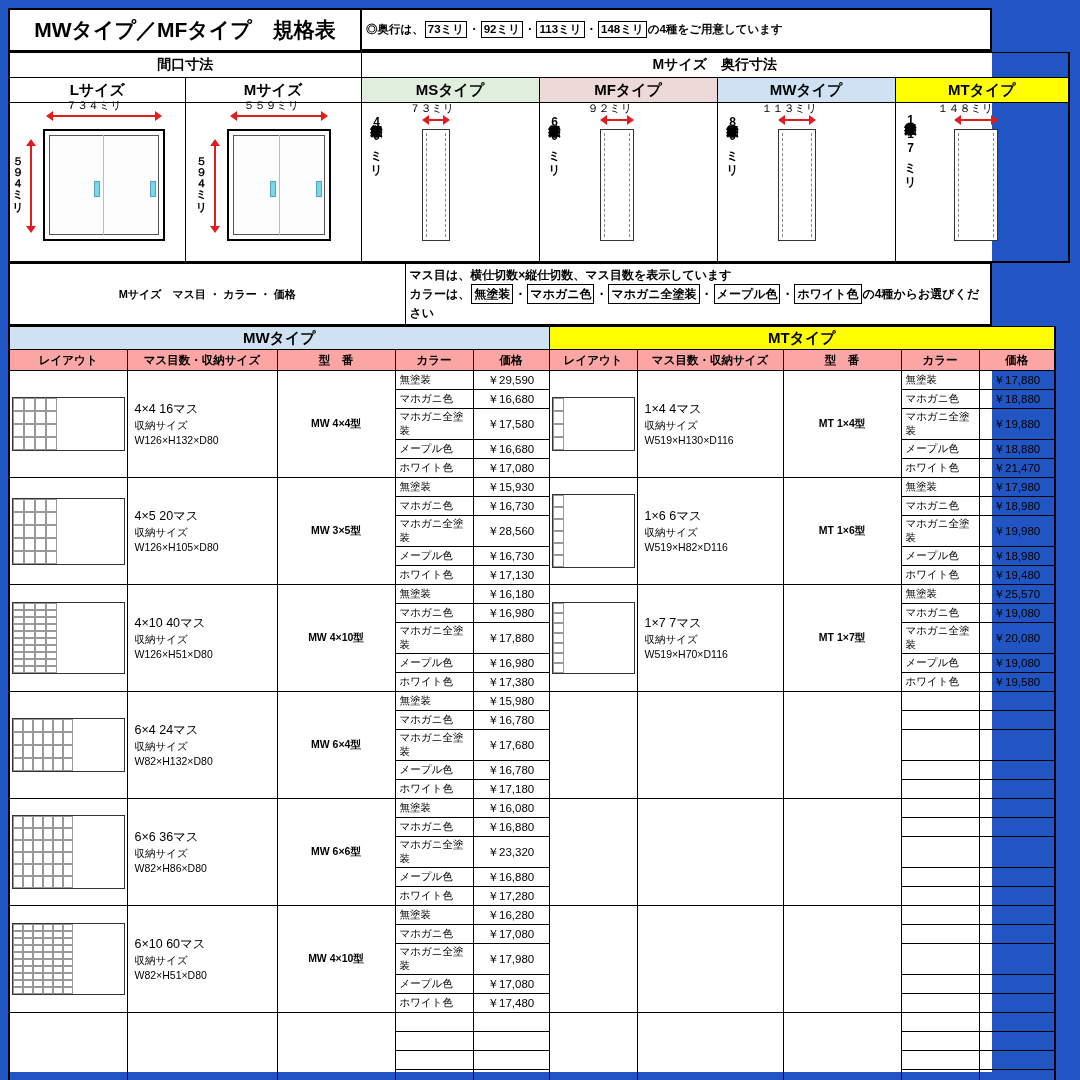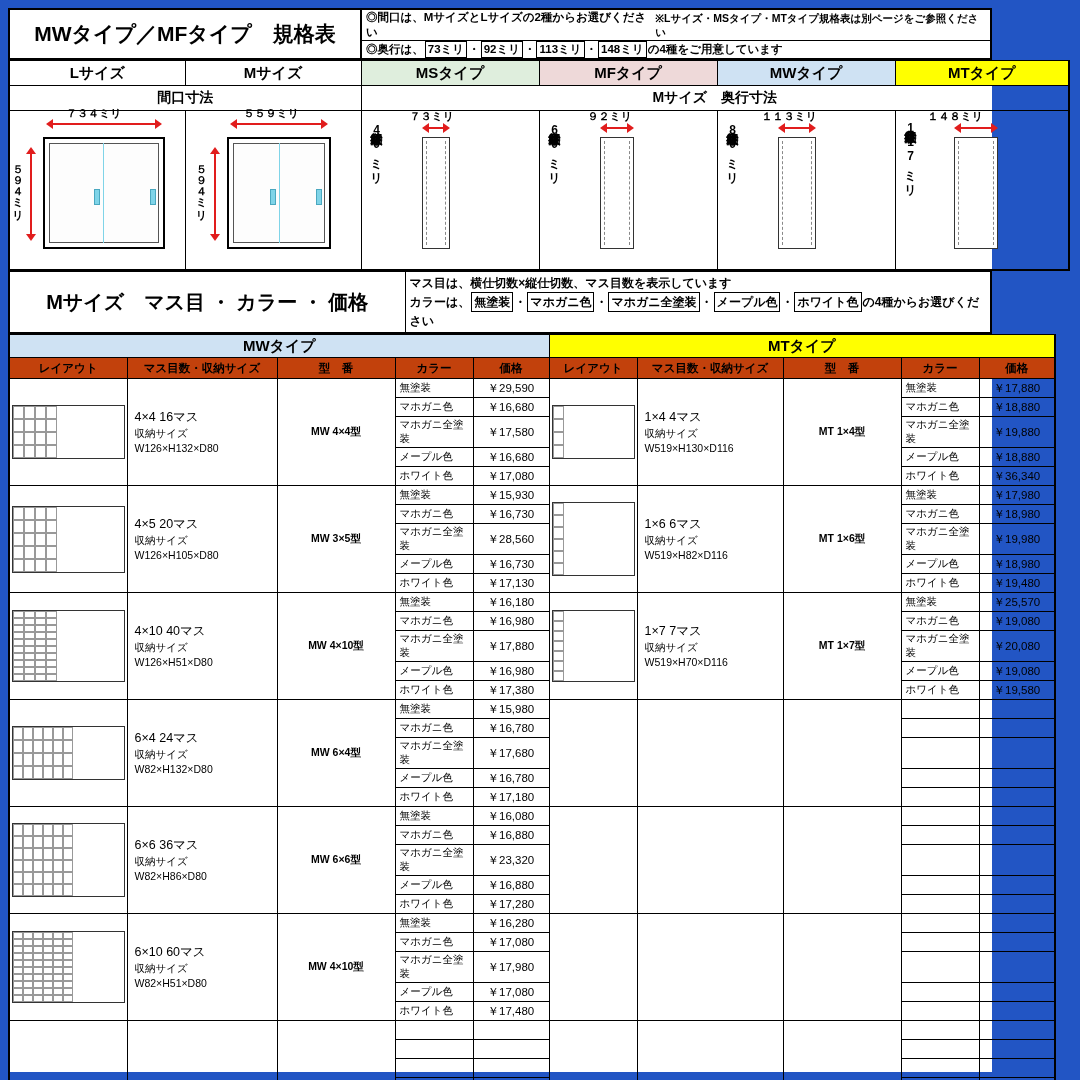--- a/index.html
+++ b/index.html
@@ -58,39 +58,39 @@
   .win .handle{position:absolute;width:4px;height:14px;background:#7fd4e8;border:1px solid #4aa8c0;}
   .arrowH{position:absolute;height:10px;display:flex;align-items:center;}
   .arrowH .line{height:2px;background:#e11d1d;flex:1;}
   .arrowH .ar{width:0;height:0;border-top:5px solid transparent;border-bottom:5px solid transparent;}
   .arrowH .al{border-right:7px solid #e11d1d;}
   .arrowH .arr{border-left:7px solid #e11d1d;}
   .arrowV{position:absolute;width:10px;display:flex;flex-direction:column;align-items:center;}
   .arrowV .line{width:2px;background:#e11d1d;flex:1;}
   .arrowV .at{width:0;height:0;border-left:5px solid transparent;border-right:5px solid transparent;border-bottom:7px solid #e11d1d;}
   .arrowV .ab{width:0;height:0;border-left:5px solid transparent;border-right:5px solid transparent;border-top:7px solid #e11d1d;}
-  .dimTxt{position:absolute;font-size:11px;font-weight:bold;white-space:nowrap;}
+  .dimTxt{position:absolute;font-size:11px;font-weight:normal;white-space:nowrap;}
   .vtxt{writing-mode:vertical-rl;text-orientation:upright;font-size:11px;font-weight:bold;letter-spacing:0px;}
   .vtxtBig{writing-mode:vertical-rl;text-orientation:upright;font-size:12px;font-weight:bold;}
 
   .slim{position:relative;height:100%;}
   .slimbox{position:absolute;border:1px solid #333;background:#fff;box-sizing:border-box;}
   .slimbox .dash{position:absolute;top:3px;bottom:3px;left:3px;right:3px;border-left:1px dashed #888;border-right:1px dashed #888;}
 
   
   .t2{width:100%;table-layout:fixed;border-left:2px solid #000;border-right:2px solid #000;border-bottom:2px solid #000;}
   .t2 td{border:1px solid #000;vertical-align:middle;}
-  .bannerL{font-weight:bold;font-size:20px;text-align:center;height:44px;}
+  .bannerL{font-weight:bold;font-size:11px;text-align:center;height:44px;}
   .bannerR{font-size:12px;padding:2px 4px;line-height:1.5;font-weight:bold;margin-top:33px;}
 
   
   .t3{width:100%;table-layout:fixed;border-left:2px solid #000;border-right:2px solid #000;border-bottom:2px solid #000;}
   .t3 td,.t3 th{border:1px solid #000;font-size:11px;text-align:center;vertical-align:middle;}
   .t3 .type-hd{font-weight:bold;font-size:15px;height:20px;}
-  .t3 .col-hd{font-weight:bold;font-size:11.5px;height:18px;background:#c2410c;}
+  .t3 .col-hd{font-weight:bold;font-size:11.5px;height:18px;background:#fca5a5;}
   .cell-mass{font-size:12px;text-align:left;padding-left:6px;line-height:1.45;}
   .cell-mass .l1{font-size:12.5px;}
   .cell-mass .l2{font-size:10.5px;}
   .cell-mass .l3{font-size:10.5px;}
   .cell-model{font-weight:bold;font-size:14px;}
   .sub td{height:16px;font-size:10.5px;}
   .sub .color{text-align:left;padding-left:4px;}
   .sub .price{text-align:left;padding-left:14px;font-size:11.5px;}
   .layoutcell{padding:2px;}
   .grid{margin:0 auto;border:1px solid #333;background:#fff;display:grid;}
@@ -98,24 +98,20 @@
 </style>
 </head>
 <body>
 
 <div class="page">
 
   <div class="hdr">
     <div class="hdr-title">MWタイプ／MFタイプ　規格表</div>
     <div class="hdr-notes">
       <div class="hdr-note">
-        <span>◎間口は、MサイズとLサイズの2種からお選びください</span>
-        <span class="sub">※Lサイズ・MSタイプ・MTタイプ規格表は別ページをご参照ください</span>
-      </div>
-      <div class="hdr-note">
         <span>◎奥行は、</span>
         <span class="boxed">73ミリ</span>
         <span>・</span>
         <span class="boxed">92ミリ</span>
         <span>・</span>
         <span class="boxed">113ミリ</span>
         <span>・</span>
         <span class="boxed">148ミリ</span>
         <span>の4種をご用意しています</span>
       </div>
@@ -126,30 +122,30 @@
     <colgroup>
       <col style="width:176px">
         <col style="width:176px">
       <col style="width:178px">
         <col style="width:178px">
         <col style="width:178px">
         <col style="width:174px">
     </colgroup>
     <tbody>
         <tr>
+      <td class="grp" colspan="2">間口寸法</td>
+      <td class="grp" colspan="4">Mサイズ　奥行寸法</td>
+    </tr>
+    <tr>
       <td class="sz">Lサイズ</td>
       <td class="sz">Mサイズ</td>
       <td class="sz c-ms">MSタイプ</td>
       <td class="sz c-mf">MFタイプ</td>
       <td class="sz c-mw">MWタイプ</td>
       <td class="sz c-mt">MTタイプ</td>
-    </tr>
-    <tr>
-      <td class="grp" colspan="2">間口寸法</td>
-      <td class="grp" colspan="4">Mサイズ　奥行寸法</td>
     </tr>
     <tr>
 
       <td class="figcell">
         <div class="win" style="width:176px;height:158px;">
           <div class="arrowH" style="left:36px;top:8px;width:116px;">
             <div class="ar al"></div>
                 <div class="line"></div>
                 <div class="ar arr"></div>
           </div>
@@ -236,21 +232,21 @@
       </td>
 
       <td class="figcell">
         <div class="slim">
           <div class="vtxtBig" style="position:absolute;left:6px;top:10px;">収納奥行寸法117ミリ</div>
           <div class="arrowH" style="left:58px;top:12px;width:44px;">
             <div class="ar al"></div>
                 <div class="line"></div>
                 <div class="ar arr"></div>
           </div>
-          <div class="dimTxt" style="left:32px;top:-2px;">１４８ミリ</div>
+          <div class="dimTxt" style="left:42px;top:-2px;">１４８ミリ</div>
           <div class="slimbox" style="left:58px;top:26px;width:44px;height:112px;">
                 <div class="dash"></div>
               </div>
         </div>
       </td>
     </tr>
   </tbody>
     </table>
 
   <table class="t2">
@@ -368,21 +364,21 @@
         <tr class="sub">
           <td class="color">メープル色</td>
           <td class="price">￥16,680</td>
           <td class="color">メープル色</td>
           <td class="price">￥18,880</td>
         </tr>
         <tr class="sub">
           <td class="color">ホワイト色</td>
           <td class="price">￥17,080</td>
           <td class="color">ホワイト色</td>
-          <td class="price">￥36,340</td>
+          <td class="price">￥21,470</td>
         </tr>
         <tr class="sub">
           <td rowspan="5" class="layoutcell">
             <div class="grid" style="grid-template-columns:repeat(4,11px);grid-template-rows:repeat(5,13px);">
               <div></div>
               <div></div>
               <div></div>
               <div></div>
               <div></div>
               <div></div>

